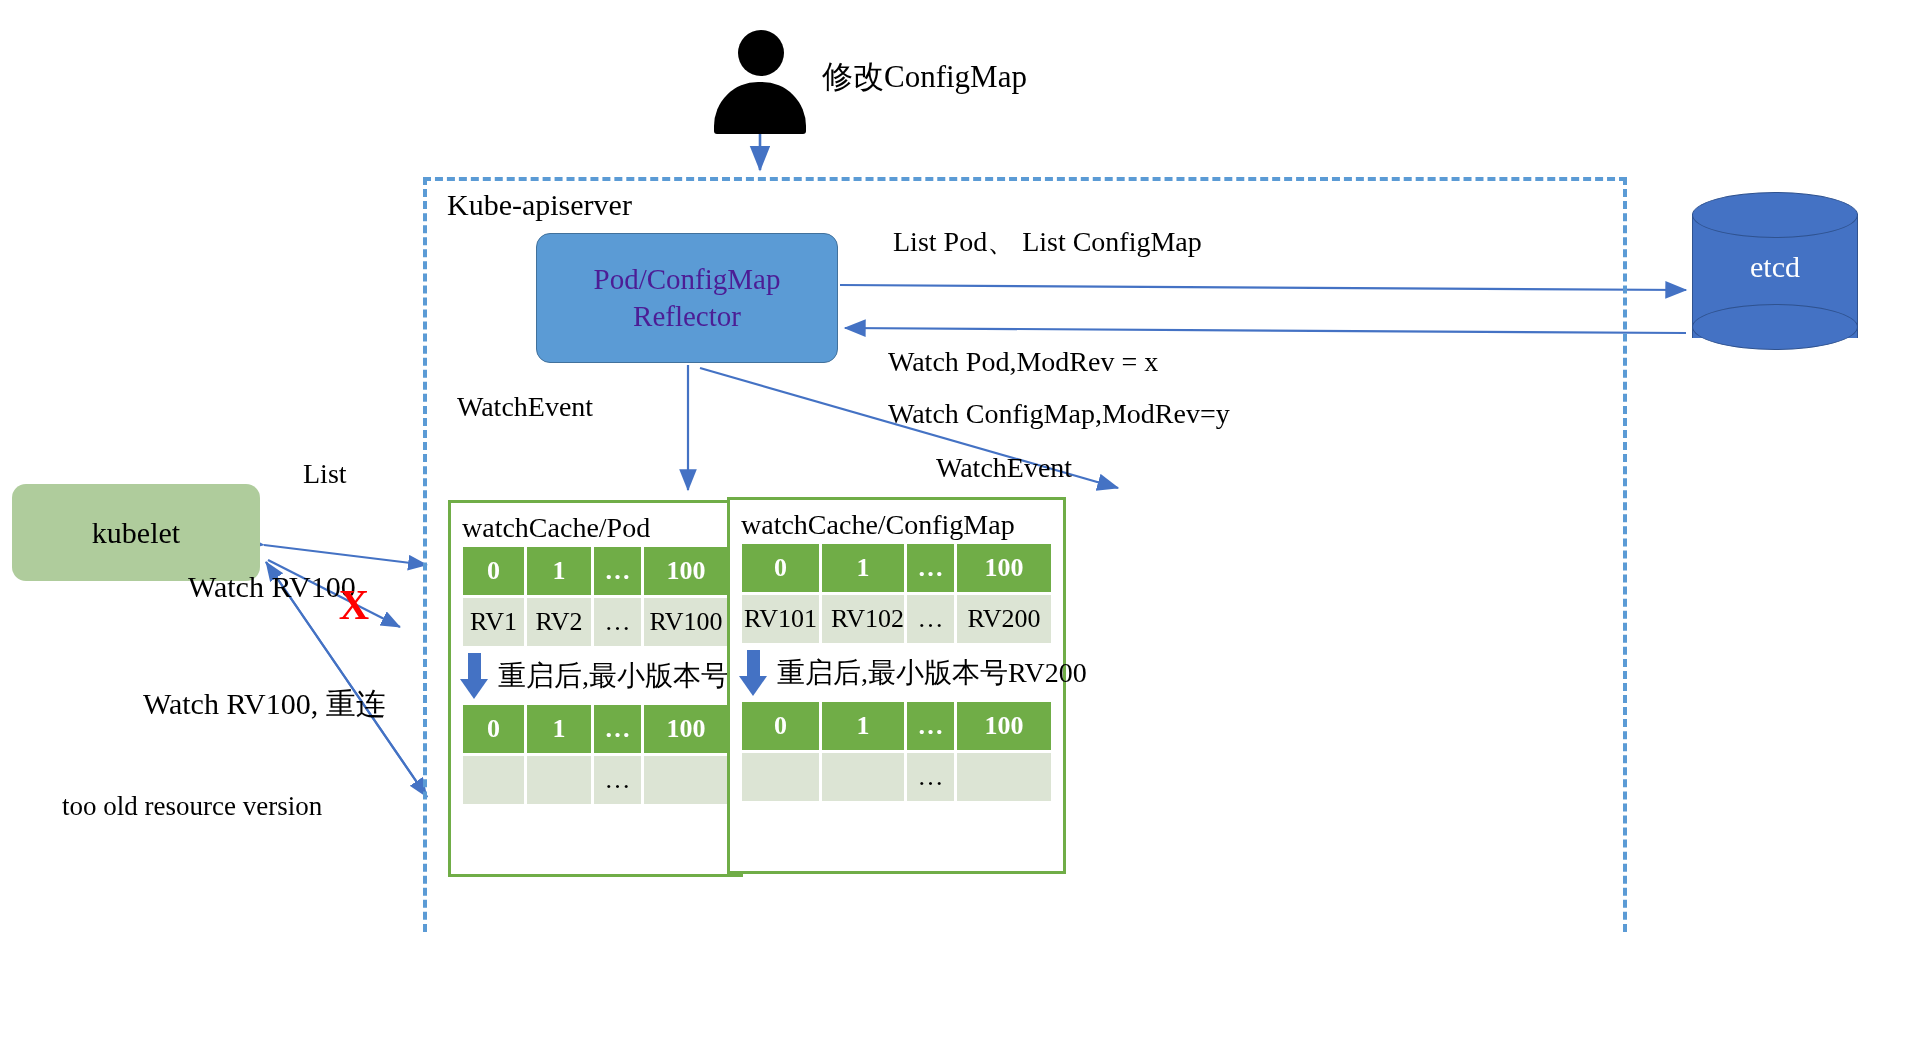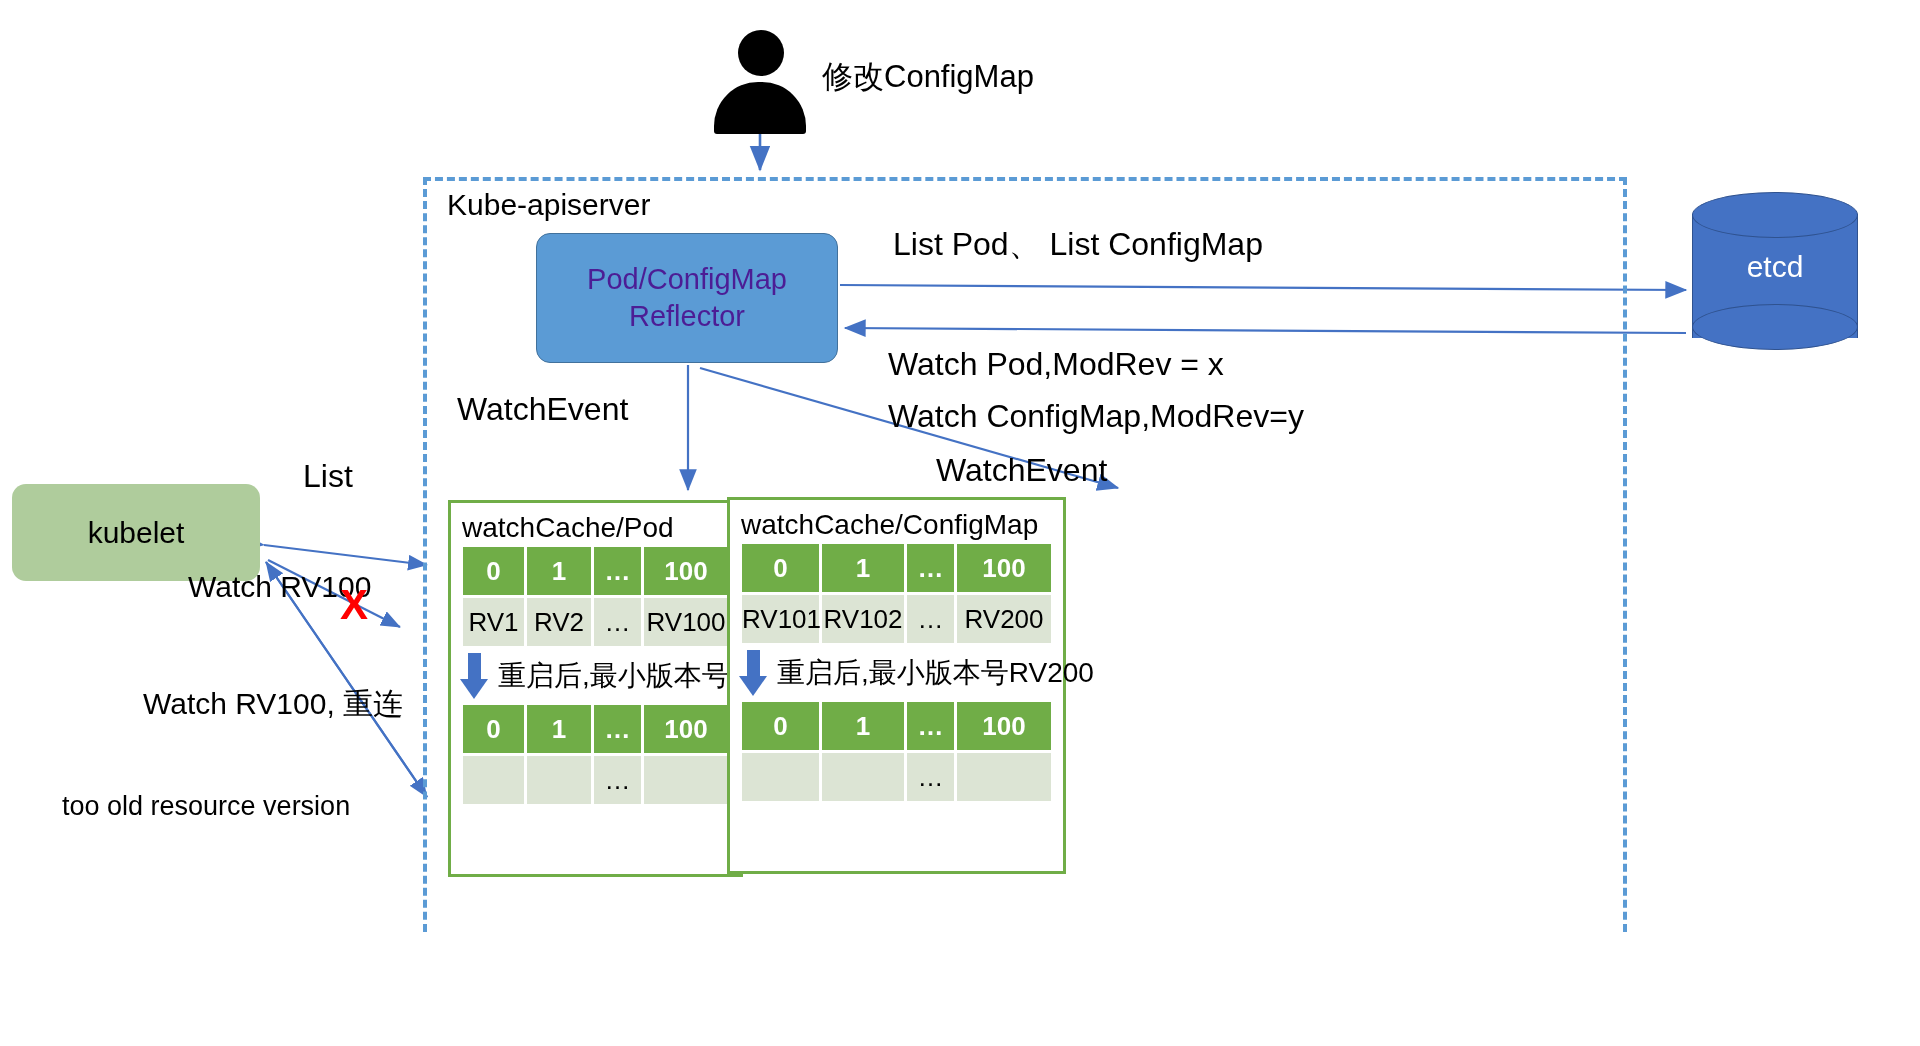--- a/index.html
+++ b/index.html
@@ -10,20 +10,21 @@
   body {
     font-family: "Liberation Sans", "DejaVu Sans", sans-serif;
     color: #000000;
   }
   #canvas {
     position: relative;
     width: 1920px;
     height: 932px;
     background: #ffffff;
     overflow: hidden;
+    font-family: Liberation Serif, serif;
   }
   .abs { position: absolute; }
 
   
   #actor-icon { left: 712px; top: 30px; width: 96px; height: 100px; }
   .actor-head {
     position: absolute; left: 26px; top: 0;
     width: 46px; height: 46px; border-radius: 50%;
     background: #000000;
   }
@@ -109,21 +110,21 @@
   #kubelet-node {
     left: 12px; top: 484px;
     width: 248px; height: 97px;
     background: #AFCC9C;
     border-radius: 14px;
     display: flex; align-items: center; justify-content: center;
     font-size: 30px;
   }
 
   
-  .lbl { font-size: 32px; white-space: nowrap; }
+  .lbl { font-size: 28px; white-space: nowrap; }
   #lbl-list-pod      { left: 893px;  top: 223px;  }
   #lbl-watch-pod     { left: 888px;  top: 346px;  }
   #lbl-watch-cm      { left: 888px;  top: 398px;  }
   #lbl-watchevent-1  { left: 457px;  top: 391px;  }
   #lbl-watchevent-2  { left: 936px;  top: 452px;  }
   #lbl-list          { left: 303px;  top: 458px;  }
   #lbl-watch-rv100-a { left: 188px;  top: 570px;  font-size: 30px; }
   #lbl-watch-rv100-b { left: 143px;  top: 684px;  font-size: 30px; }
   #lbl-too-old       { left: 62px;   top: 791px;  font-size: 27px; text-align: center; }
 
@@ -316,21 +317,21 @@
     <table class="cache-tbl" style="width: 315px;">
       <tbody>
           <tr class="head">
         <td style="width: 77px;">0</td>
         <td style="width: 82px;">1</td>
         <td style="width: 47px;">…</td>
         <td style="width: 94px;">100</td>
       </tr>
       <tr class="body">
         <td style="width: 77px;">RV101</td>
-        <td style="width: 82px;">RV102</td>
+        <td style="width: 82px; text-align: right;">RV102</td>
         <td style="width: 47px;">…</td>
         <td style="width: 94px; margin-left: 28px;">RV200</td>
       </tr>
     </tbody>
       </table>
     <div class="restart-row">
       <div class="down-arrow-wrap">
         <div class="down-arrow-shaft"></div>
           <div class="down-arrow-head"></div>
       </div>

